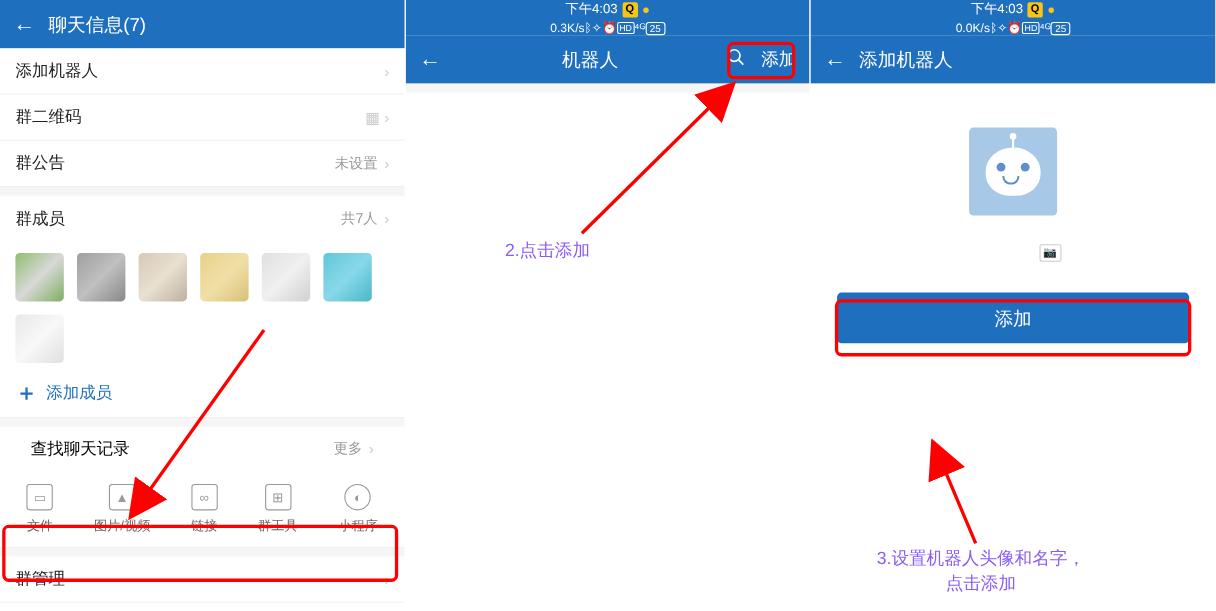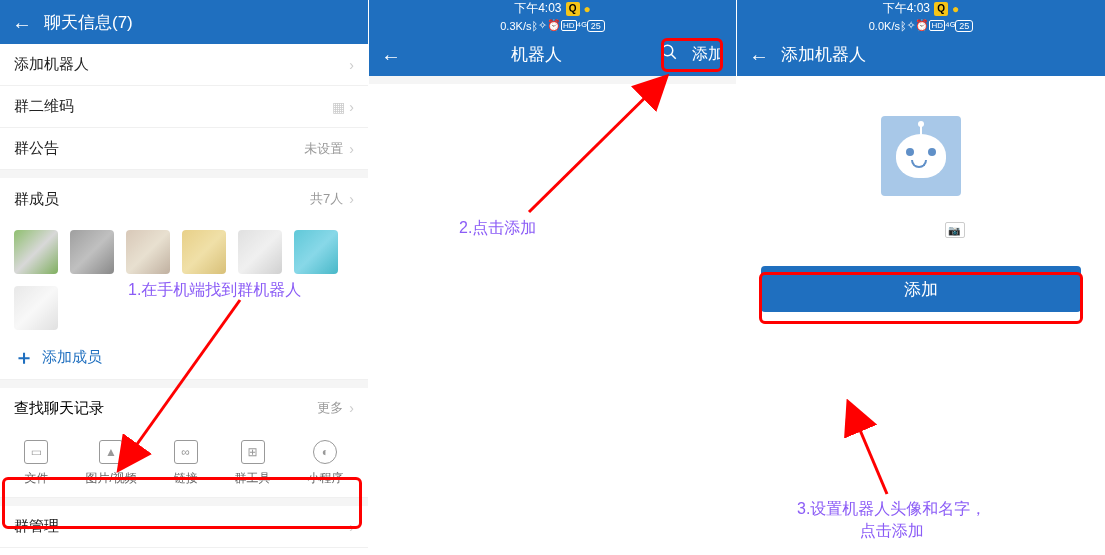--- a/index.html
+++ b/index.html
@@ -35,21 +35,21 @@
   .avatar-blur.c2 { background: linear-gradient(135deg,#9f9f9f,#c0c0c0,#888); }
   .avatar-blur.c3 { background: linear-gradient(135deg,#d8c8b8,#e8e0d0,#c0b0a0); }
   .avatar-blur.c4 { background: linear-gradient(135deg,#e8d088,#f0e0a8,#d8c078); }
   .avatar-blur.c5 { background: linear-gradient(135deg,#e0e0e0,#f0f0f0,#d0d0d0); }
   .avatar-blur.c6 { background: linear-gradient(135deg,#60c8d8,#88d8e8,#48b8c8); }
   .avatar-blur.c7 { background: linear-gradient(135deg,#e8e8e8,#f8f8f8,#e0e0e0); }
 
   .add-row { height: 44px; display: flex; align-items: center; padding: 0 14px; background: #fff; border-bottom: 1px solid #f0f0f0; color: #1f6fbf; font-size: 15px; gap: 8px; }
   .plus { color: #1f6fbf; font-size: 20px; font-weight: bold; }
 
-  .more-row { height: 40px; display: flex; align-items: center; justify-content: space-between; padding: 0 14px; background: #fff; font-size: 15px; }
+  .more-row { height: 40px; display: flex; align-items: center; justify-content: space-between; padding: 0 28px; background: #fff; font-size: 15px; }
 
   .tool-row { display: flex; justify-content: space-around; padding: 12px 6px 10px; background: #fff; border-bottom: 1px solid #f0f0f0; }
   .tool { display: flex; flex-direction: column; align-items: center; gap: 6px; color: #666; font-size: 12px; }
   .tool-icon { width: 24px; height: 24px; border: 1.5px solid #999; border-radius: 3px; display: flex; align-items: center; justify-content: center; color: #999; }
 
   
   .red-box { position: absolute; border: 3px solid #f00; border-radius: 6px; pointer-events: none; }
 
   
   .p2-status { background: #1f6fbf; color: #fff; }
@@ -169,21 +169,20 @@
       <span>群管理</span>
       <span class="row-right">
           <span class="chev">›</span>
         </span>
     </div>
     <div class="row row42">
       
       
     </div>
 
-    <div class="anno" style="left:128px; top:280px;">1.在手机端找到群机器人</div>
 
     <div class="red-box" style="left:2px; top:477px; width:360px; height:52px;"></div>
 
     <svg class="arrow-svg" width="368" height="555">
       <defs>
           <marker id="ah1" markerWidth="12" markerHeight="12" refX="10" refY="6" orient="auto">
             <path d="M0,0 L12,6 L0,12 Z" fill="#f00"></path>
           </marker>
         </defs>
       <line x1="240" y1="300" x2="120" y2="468" stroke="#f00" stroke-width="3" marker-end="url(#ah1)"></line>

